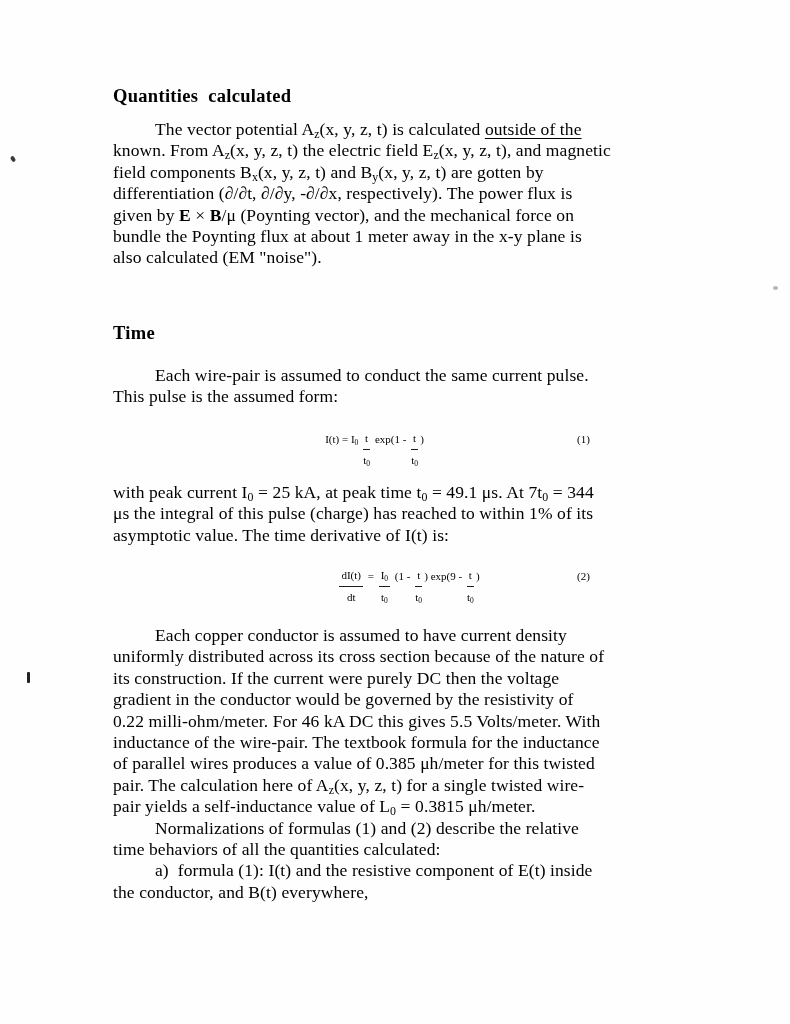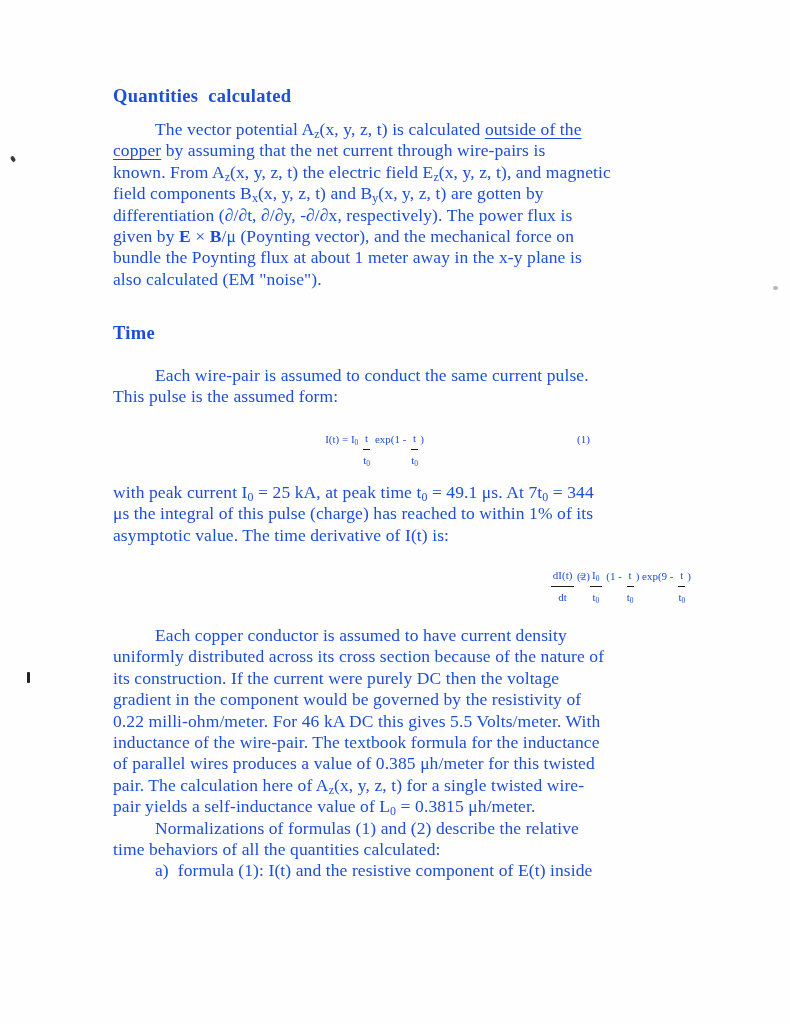--- a/index.html
+++ b/index.html
@@ -10,21 +10,21 @@
     background: #ffffff;
     overflow: hidden;
   }
   .page {
     position: absolute;
     left: 0; top: 0;
     width: 790px;
     height: 1024px;
     background: #fefefe;
     font-family: "Liberation Serif", "DejaVu Serif", serif;
-    color: #1d4ed8;
+    color: #000000;
   }
   .heading {
     position: absolute;
     left: 113px;
     font-size: 18.5px;
     font-weight: bold;
     letter-spacing: 0.3px;
     white-space: nowrap;
   }
   .heading.wide-words { word-spacing: 5px; }
@@ -58,21 +58,21 @@
     width: 565px;
     height: 46px;
     font-size: 11px;
   }
   .eq-body {
     display: block;
     text-align: center;
     white-space: nowrap;
   }
   .eq1 .eq-body { transform: translateX(-21px); }
-  .eq2 .eq-body { transform: translateX(13px); text-align: right; }
+  .eq2 .eq-body { transform: translateX(13px); }
   .eqt {
     display: inline-block;
     vertical-align: top;
     line-height: 22px;
     white-space: pre;
   }
   .frac {
     display: inline-flex;
     flex-direction: column;
     align-items: center;
@@ -120,21 +120,20 @@
 </style>
 </head>
 <body>
 
 <div class="page">
 
   <div class="heading wide-words" style="top:86px">Quantities calculated</div>
 
   <div class="block" style="top:119px">
       <div class="line indent">The vector potential A<sub>z</sub>(x, y, z, t) is calculated <u>outside of the</u></div>
-      <div class="line"><u>copper</u> by assuming that the net current through wire-pairs is</div>
       <div class="line">known. From A<sub>z</sub>(x, y, z, t) the electric field E<sub>z</sub>(x, y, z, t), and magnetic</div>
       <div class="line">field components B<sub>x</sub>(x, y, z, t) and B<sub>y</sub>(x, y, z, t) are gotten by</div>
       <div class="line">differentiation (∂/∂t, ∂/∂y, -∂/∂x, respectively). The power flux is</div>
       <div class="line">given by <b>E</b> × <b>B</b>/μ (Poynting vector), and the mechanical force on</div>
       <div class="line">bundle the Poynting flux at about 1 meter away in the x-y plane is</div>
       <div class="line">also calculated (EM "noise").</div>
     </div>
 
   <div class="heading" style="top:323px">Time</div>
 
@@ -174,28 +173,29 @@
           <span class="num">t</span>
           <span class="den">t<sub>0</sub></span>
         </span><span class="eqt">)</span></div>
     <div class="eq-num">(2)</div>
   </div>
 
   <div class="block" style="top:625px">
       <div class="line indent">Each copper conductor is assumed to have current density</div>
       <div class="line">uniformly distributed across its cross section because of the nature of</div>
       <div class="line">its construction. If the current were purely DC then the voltage</div>
-      <div class="line">gradient in the component would be governed by the resistivity of</div>
+      <div class="line">gradient in the conductor would be governed by the resistivity of</div>
       <div class="line">0.22 milli-ohm/meter. For 46 kA DC this gives 5.5 Volts/meter. With</div>
       <div class="line">inductance of the wire-pair. The textbook formula for the inductance</div>
       <div class="line">of parallel wires produces a value of 0.385 μh/meter for this twisted</div>
       <div class="line">pair. The calculation here of A<sub>z</sub>(x, y, z, t) for a single twisted wire-</div>
       <div class="line">pair yields a self-inductance value of L<sub>0</sub> = 0.3815 μh/meter.</div>
       <div class="line indent">Normalizations of formulas (1) and (2) describe the relative</div>
       <div class="line">time behaviors of all the quantities calculated:</div>
       <div class="line indent">a)&nbsp; formula (1): I(t) and the resistive component of E(t) inside</div>
+      <div class="line">the conductor, and B(t) everywhere,</div>
     </div>
 
   <div class="artifact a1"></div>
   <div class="artifact a2"></div>
   <div class="artifact a3"></div>
 
 </div>
 
 </body></html>

